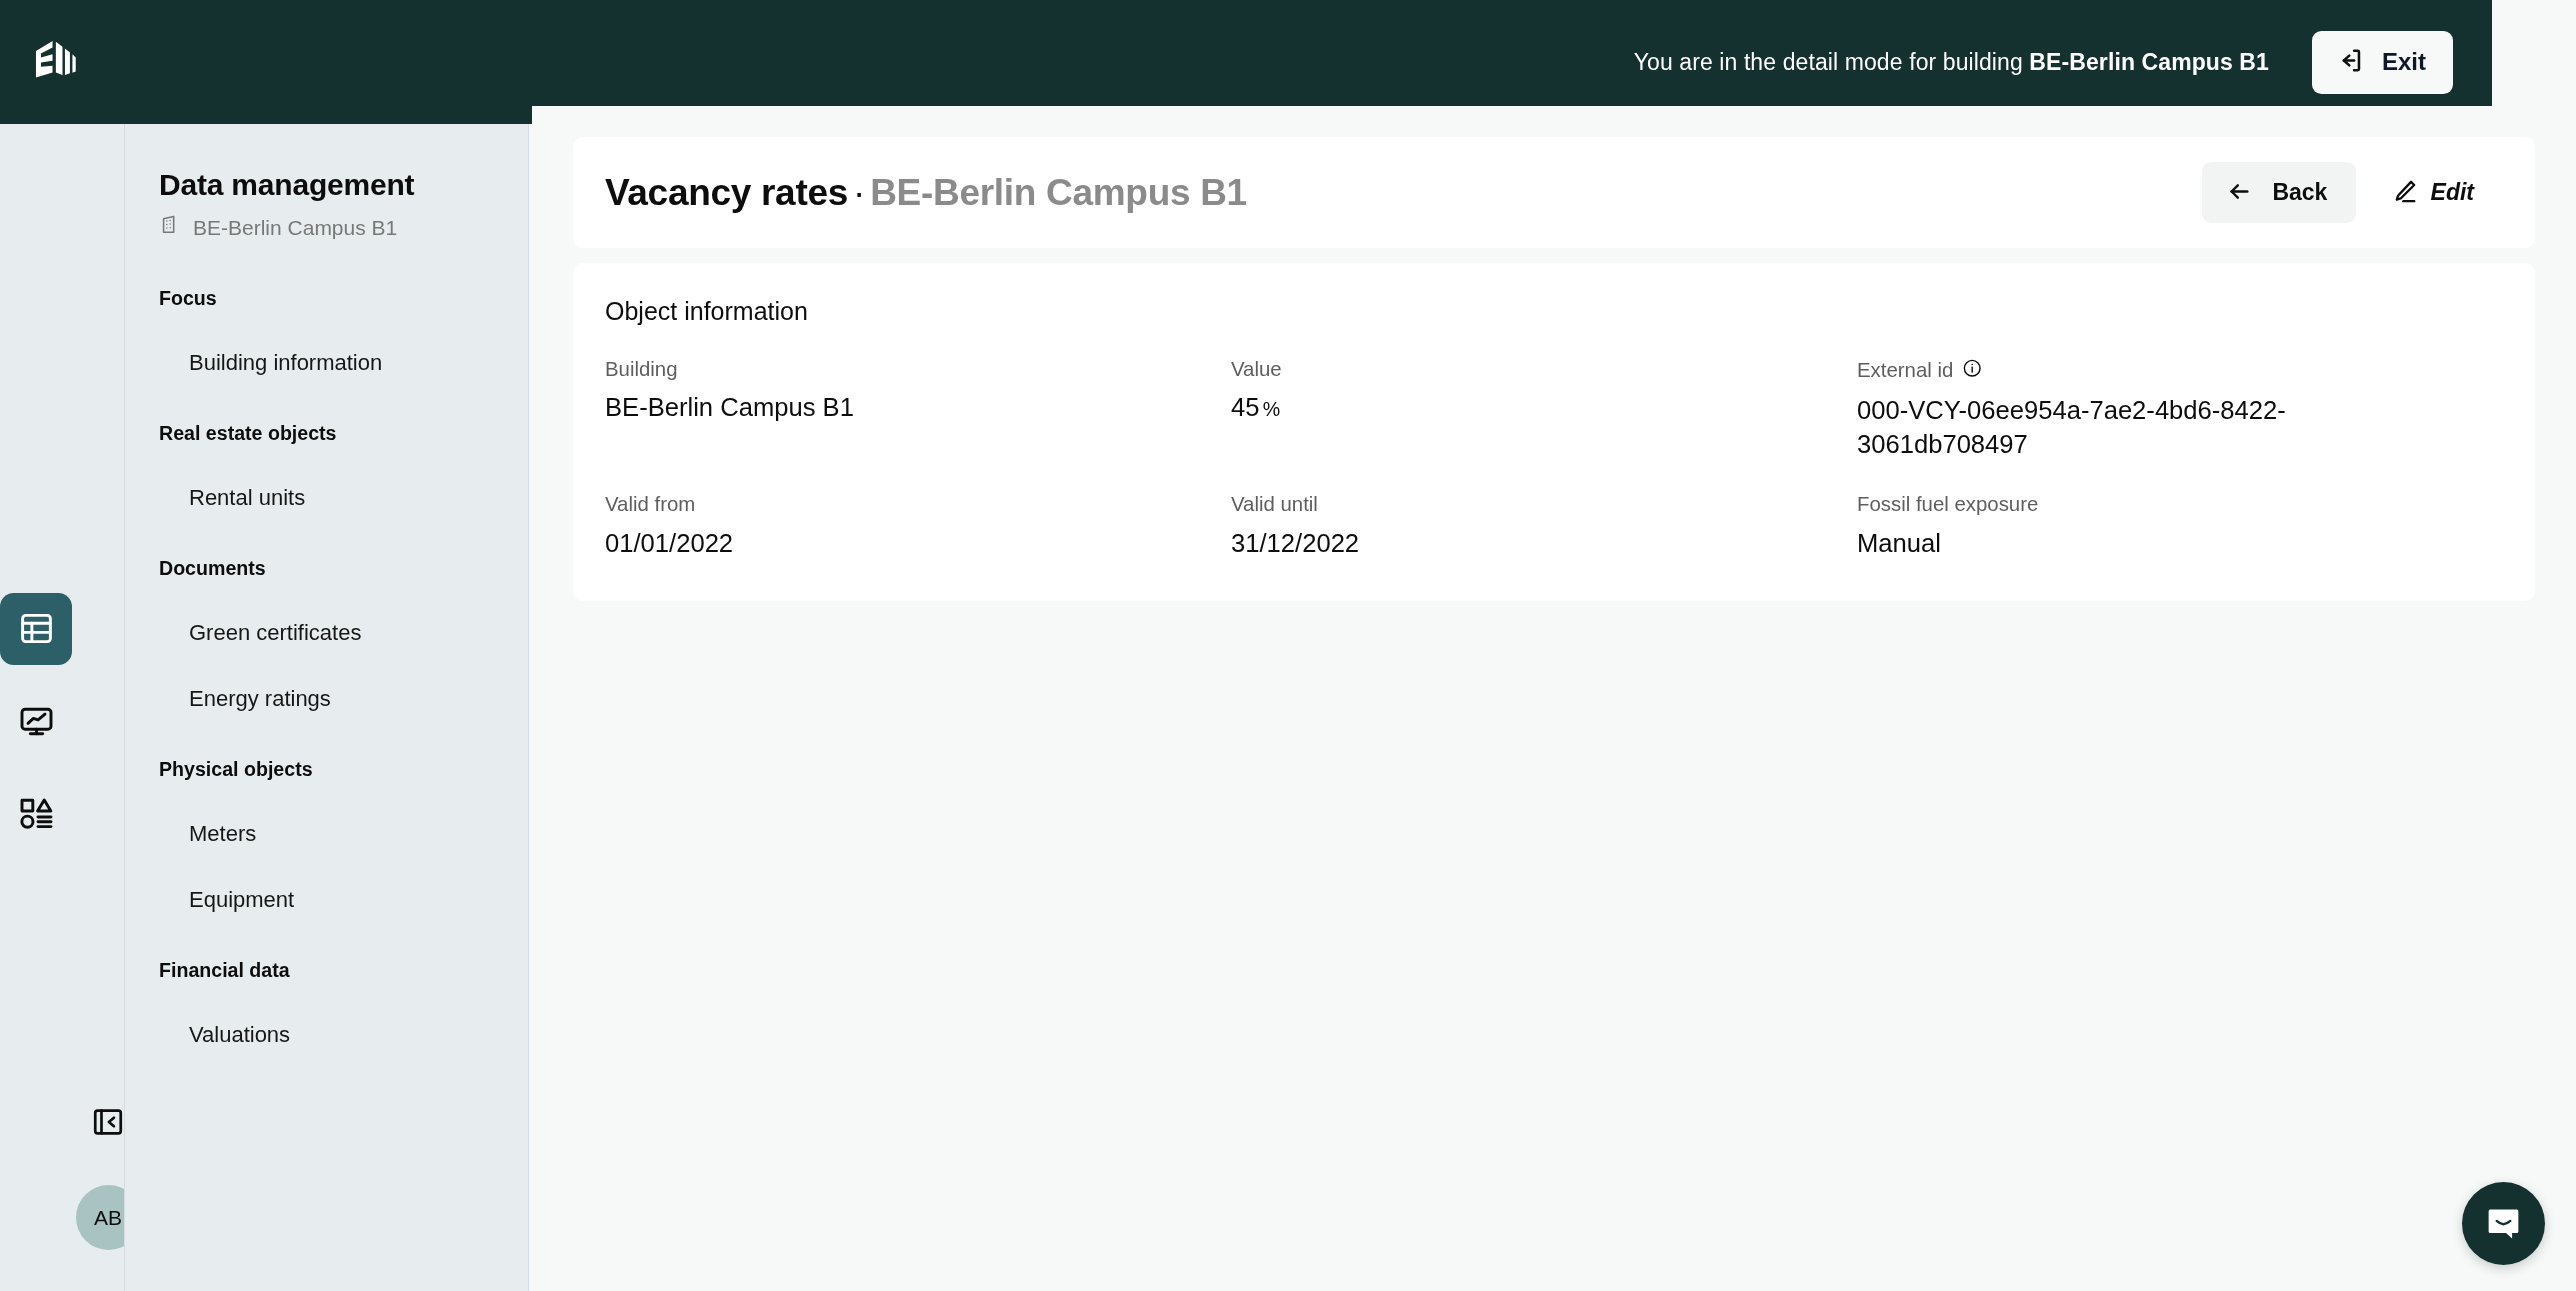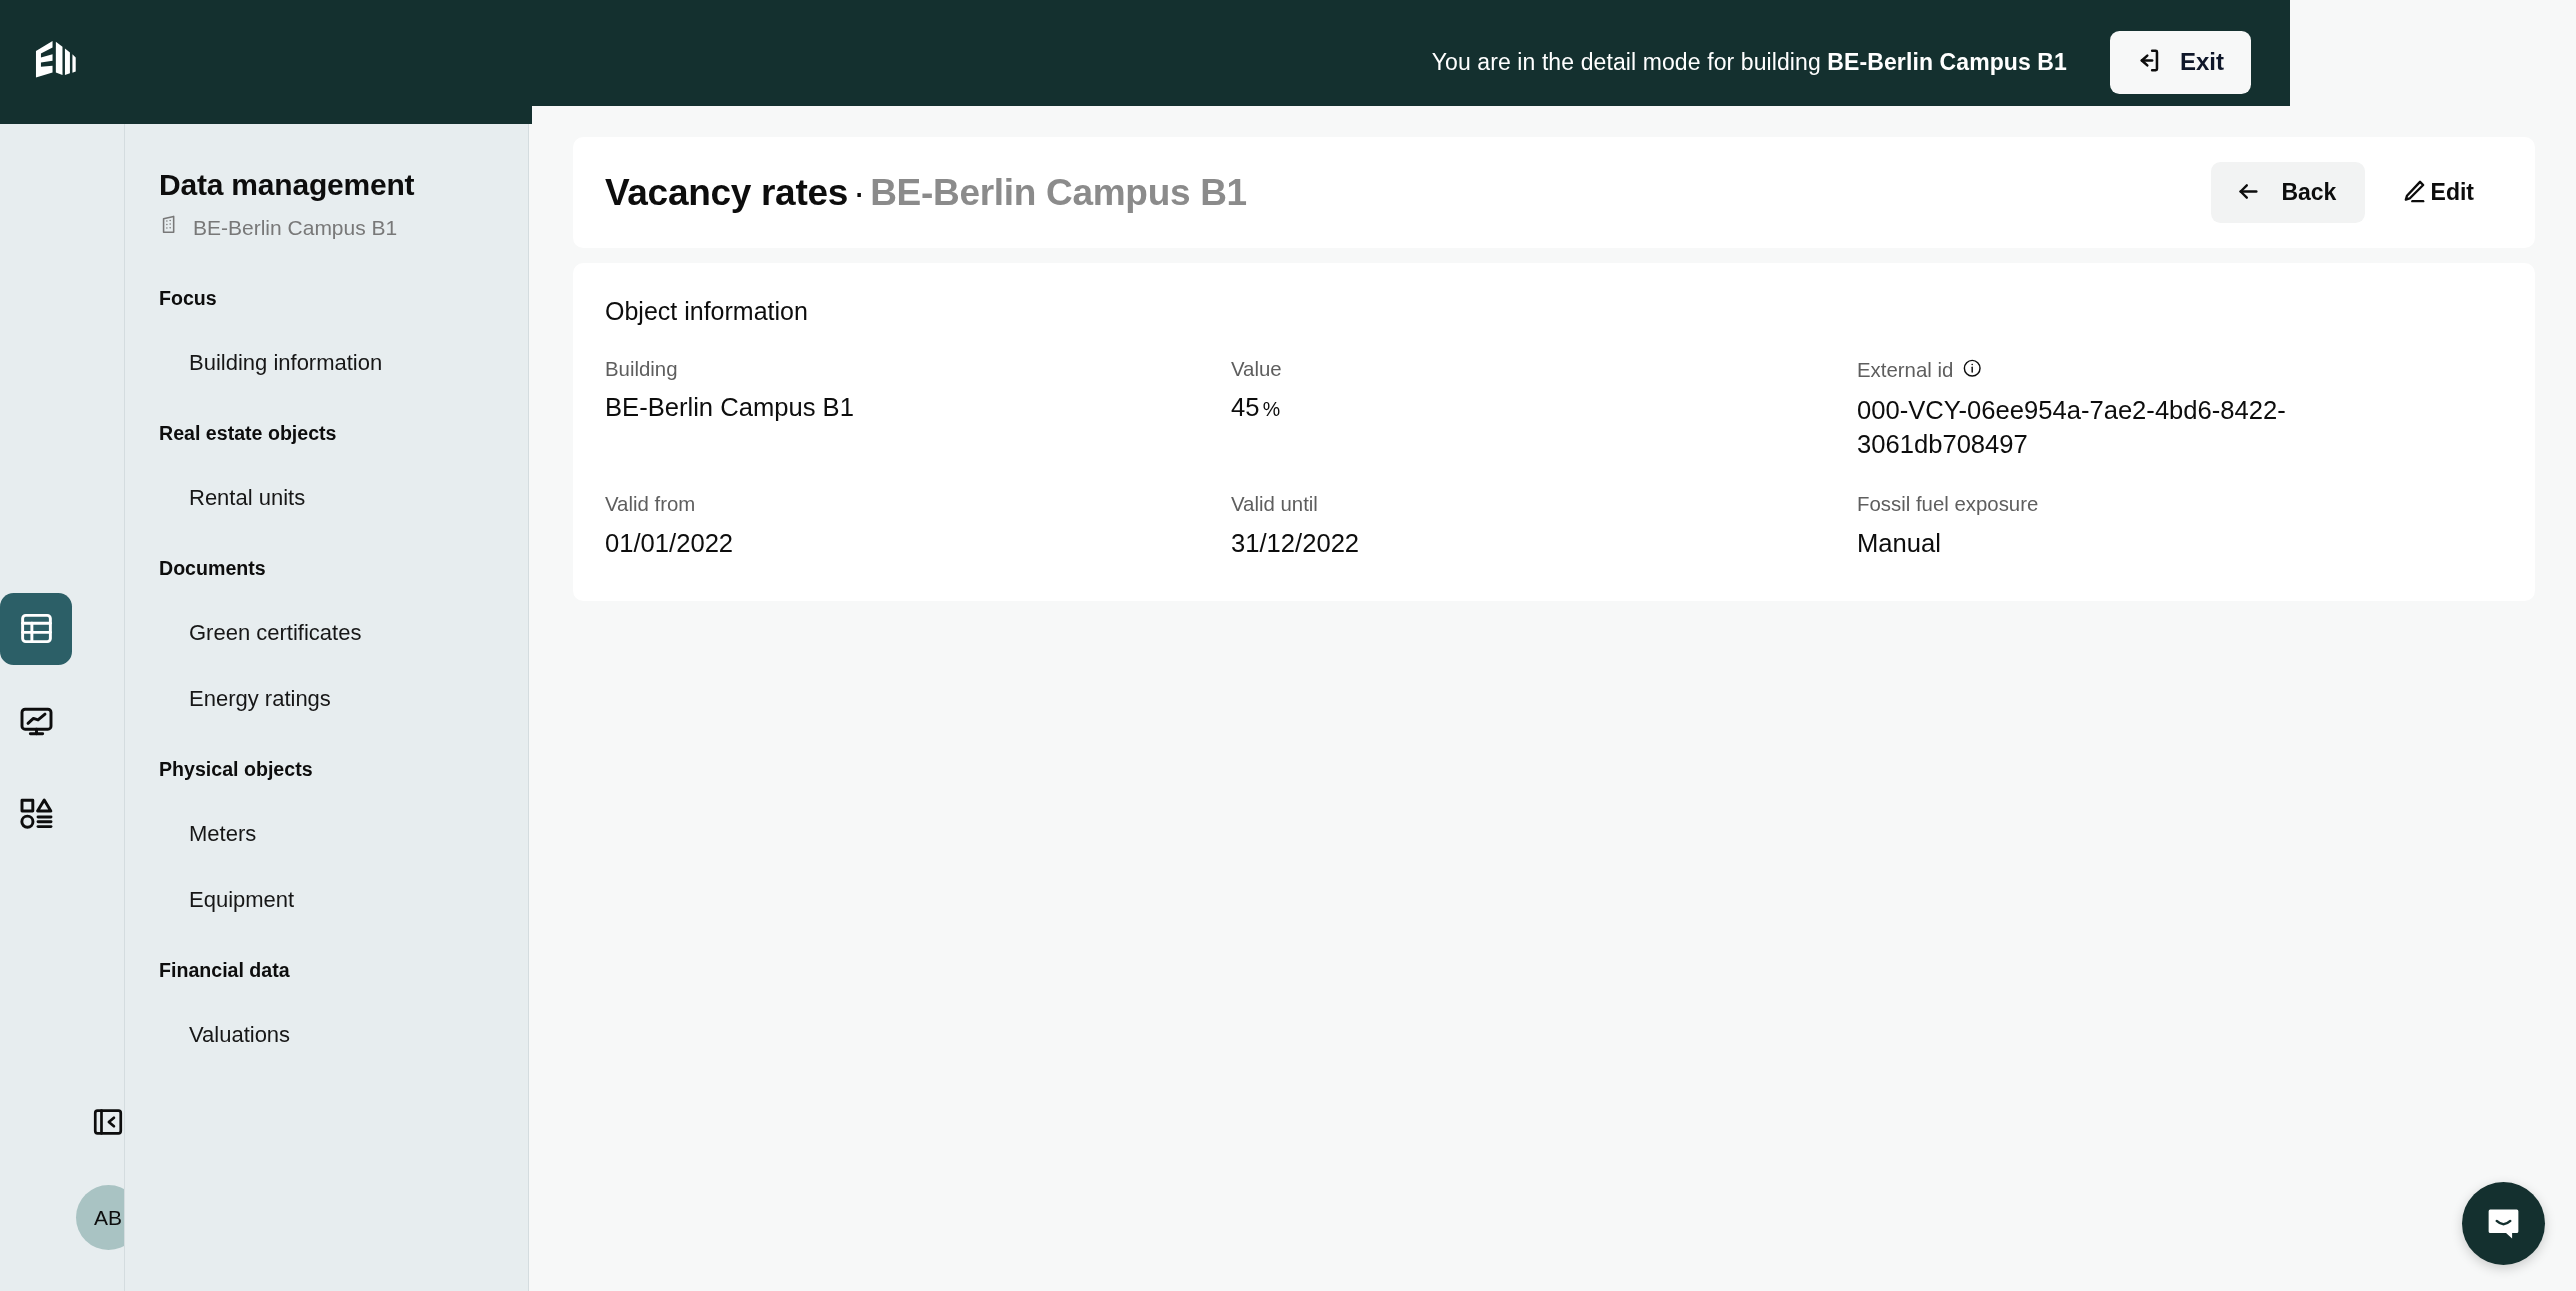--- a/index.html
+++ b/index.html
@@ -8,21 +8,21 @@
     height: 1291px;
     overflow: hidden;
     font-family: "Liberation Sans", sans-serif;
     background: #f7f8f8;
   }
 
   
   .topbar {
     position: absolute;
     top: 0; left: 0;
-    width: 2290px;
+    width: 2492px;
     height: 124px;
     background: #14302f;
     display: flex;
     align-items: center;
     padding: 0 39px 0 31px;
   }
   .logo-slot { width: 82px; height: 68px; display: flex; align-items: center; justify-content: flex-start; }
   .topbar-spacer { flex: 1; }
   .topbar-msg {
     color: #ffffff;
@@ -158,26 +158,26 @@
   .header-actions { margin-left: auto; display: flex; align-items: center; gap: 10.2px; }
   .btn-back {
     display: flex; align-items: center; gap: 19px;
     background: #f2f3f3;
     border-radius: 9.4px;
     height: 61px;
     padding: 0 29px 0 24px;
     cursor: pointer; border: none;
   }
   .btn-edit {
-    display: flex; align-items: center; gap: 4px;
+    display: flex; align-items: center; gap: 13px;
     background: transparent;
     border-radius: 9.4px;
     height: 61px;
     padding: 0 29px 0 24px;
-    cursor: pointer; border: none;
+    cursor: pointer; border: none; font-style: italic;
   }
   .btn-label { font-size: 23px; font-weight: 700; color: #0d0d0d; }
 
   .info-card {
     margin-top: 15.3px;
     padding: 34px 32px 41px 32px;
   }
   .info-title {
     font-size: 25px;
     color: #0d0d0d;

